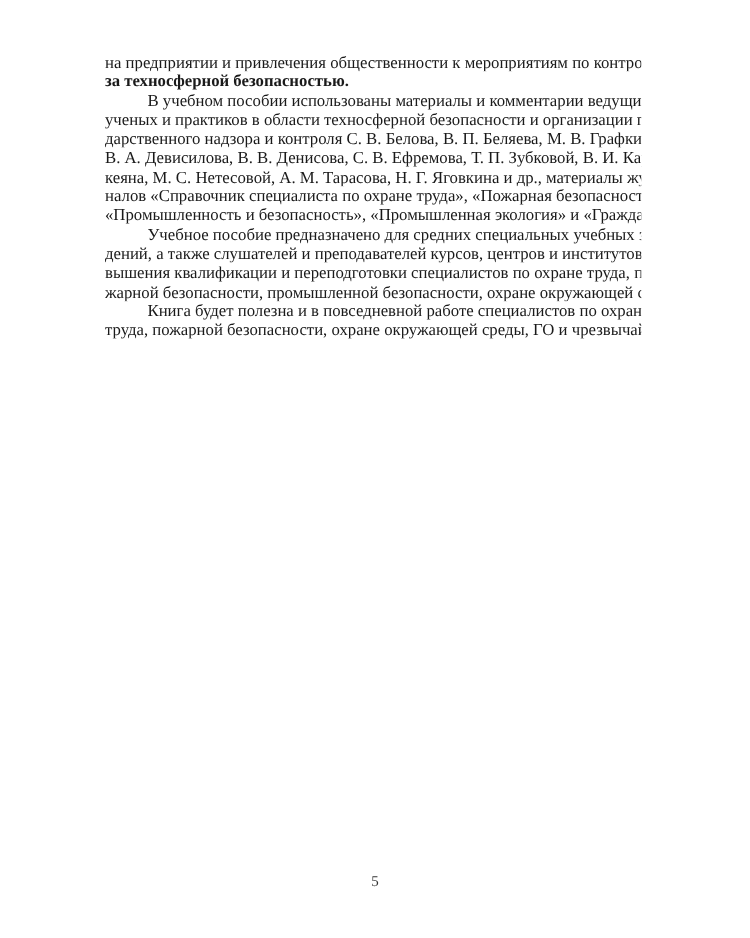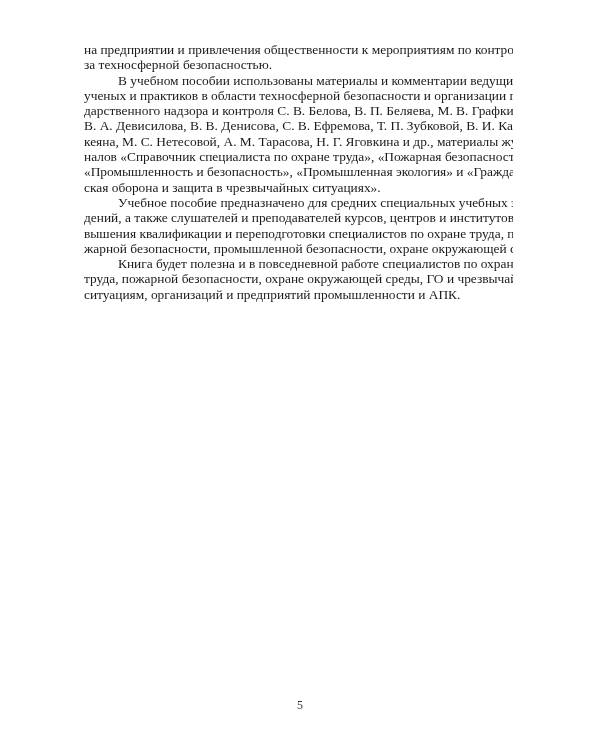--- a/index.html
+++ b/index.html
@@ -4,21 +4,21 @@
 <style>
   html, body { margin: 0; padding: 0; background: #ffffff; }
   body { width: 600px; height: 750px; position: relative; overflow: hidden; }
   .page { position: absolute; left: 0; top: 0; width: 600px; height: 750px; background: #fff; }
   .text-block {
     position: absolute; left: 84px; top: 42px; width: 429px;
     font-family: "Liberation Serif", "DejaVu Serif", serif;
     font-size: 13.4px; line-height: 15.3px; color: #1a1a1a;
   }
   .line { display: block; white-space: nowrap; text-align: justify; text-align-last: justify; height: 15.3px; overflow: hidden; }
-  .line.last { text-align-last: left; }
+  .line.last { text-align-last: left; font-weight: bold; }
   .line.indent { padding-left: 34px; }
   .page-number {
     position: absolute; left: 0; width: 600px; top: 698px; text-align: center;
     font-family: "Liberation Serif", "DejaVu Serif", serif; font-size: 12px; color: #333;
   }
 </style>
 </head>
 <body>
 
 <div class="page">
@@ -27,26 +27,24 @@
     <span class="line">на предприятии и привлечения общественности к мероприятиям по контролю</span>
     <span class="line last">за техносферной безопасностью.</span>
 
     <span class="line indent">В учебном пособии использованы материалы и комментарии ведущих</span>
     <span class="line">ученых и практиков в области техносферной безопасности и организации госу-</span>
     <span class="line">дарственного надзора и контроля С. В. Белова, В. П. Беляева, М. В. Графкиной,</span>
     <span class="line">В. А. Девисилова, В. В. Денисова, С. В. Ефремова, Т. П. Зубковой, В. И. Кара-</span>
     <span class="line">кеяна, М. С. Нетесовой, А. М. Тарасова, Н. Г. Яговкина и др., материалы жур-</span>
     <span class="line">налов «Справочник специалиста по охране труда», «Пожарная безопасность»,</span>
     <span class="line">«Промышленность и безопасность», «Промышленная экология» и «Граждан-</span>
-    <span class="line last">ская оборона и защита в чрезвычайных ситуациях».</span>
 
     <span class="line indent">Учебное пособие предназначено для средних специальных учебных заве-</span>
     <span class="line">дений, а также слушателей и  преподавателей курсов, центров и институтов по-</span>
     <span class="line">вышения квалификации  и переподготовки специалистов по охране труда, по-</span>
     <span class="line">жарной безопасности, промышленной безопасности, охране окружающей сре-</span>
 
     <span class="line indent">Книга будет полезна и в повседневной работе специалистов по охране</span>
     <span class="line">труда, пожарной безопасности, охране окружающей среды, ГО и чрезвычайным</span>
-    <span class="line last">ситуациям, организаций и предприятий промышленности и АПК.</span>
   </div>
 
   <div class="page-number">5</div>
 </div>
 
 </body></html>

